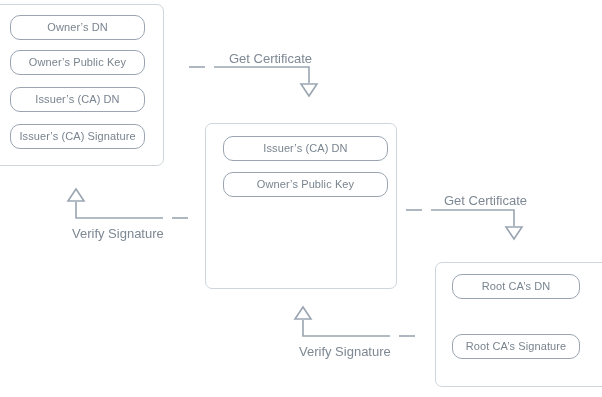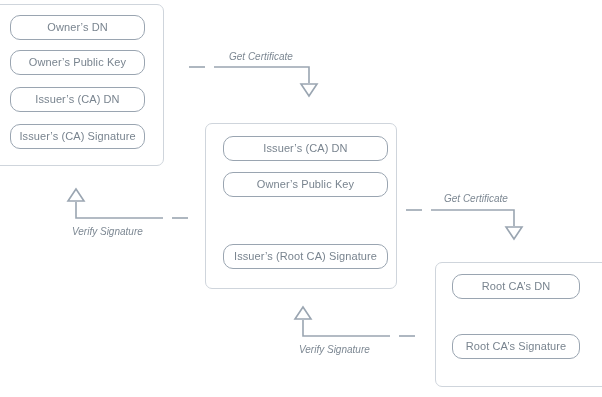--- a/index.html
+++ b/index.html
@@ -82,22 +82,21 @@
   #connectors line, #connectors polyline, #connectors polygon, #connectors path {
     stroke: #9aa5b1;
     stroke-width: 1.6;
     fill: none;
   }
   #connectors polygon { fill: #ffffff; }
 
   
   .conn-label {
     position: absolute;
-    font-style: italic;
-    font-size: 10px;
+    font-size: 13px;
     color: #7d8893;
     white-space: nowrap;
     line-height: 1;
     text-align: center;
   }
   #label-get-cert-1 { left: 229px; top: 52px; }
   #label-get-cert-2 { left: 444px; top: 194px; }
   #label-verify-sig-1 { left: 72px; top: 227px; }
   #label-verify-sig-2 { left: 299px; top: 345px; }
 </style>
@@ -136,21 +135,20 @@
   <div class="cert-group" id="group-owner">
     <div class="field-box fb0">Owner’s DN</div>
     <div class="field-box fb1">Owner’s Public Key</div>
     <div class="field-box fb2">Issuer’s (CA) DN</div>
     <div class="field-box fb3">Issuer’s (CA) Signature</div>
   </div>
 
   <div class="cert-group" id="group-ca">
     <div class="field-box fb0">Issuer’s (CA) DN</div>
     <div class="field-box fb1">Owner’s Public Key</div>
-    <div class="field-box fb3">Issuer’s (Root CA) Signature</div>
   </div>
 
   <div class="cert-group" id="group-root">
     <div class="field-box fb0">Root CA’s DN</div>
     <div class="field-box fb2">Root CA’s Signature</div>
   </div>
 
   <div class="conn-label" id="label-get-cert-1">Get Certificate</div>
   <div class="conn-label" id="label-get-cert-2">Get Certificate</div>
   <div class="conn-label" id="label-verify-sig-1">Verify Signature</div>

